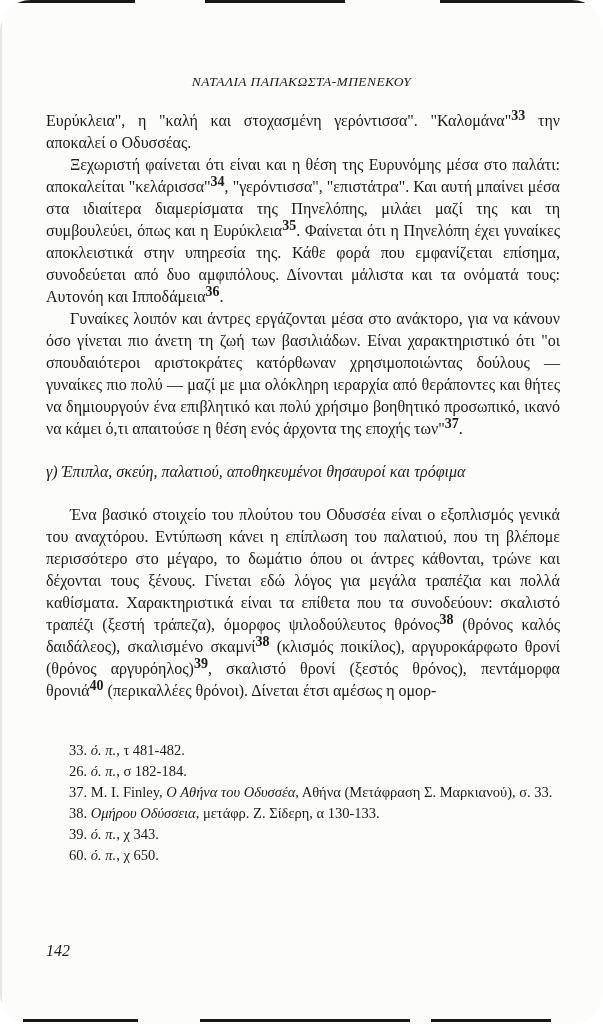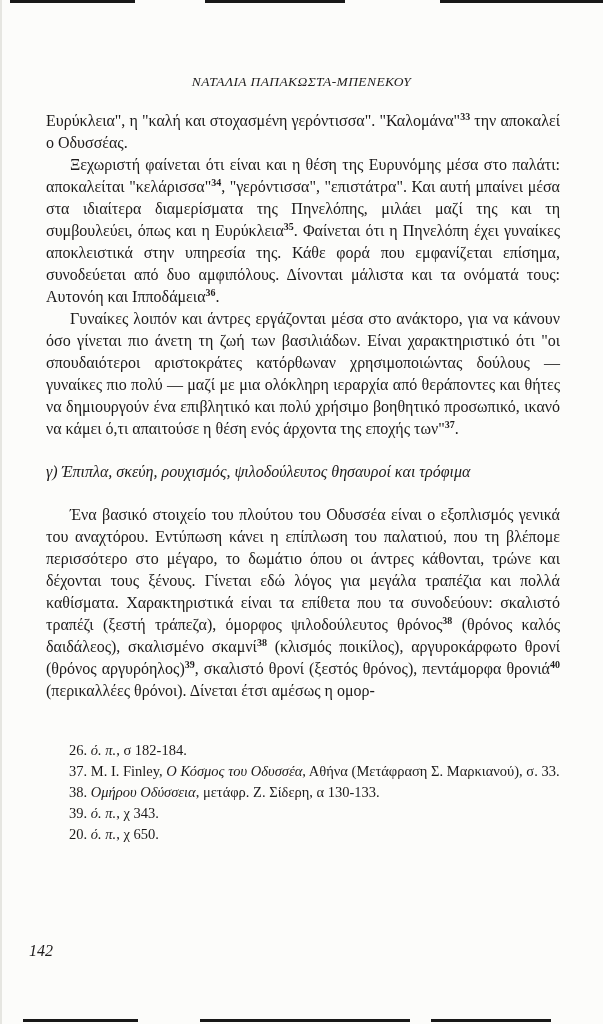--- a/index.html
+++ b/index.html
@@ -3,20 +3,21 @@
 <meta charset="utf-8">
 <style>
   html,body{margin:0;padding:0;background:#ffffff;}
   .page{
     position:relative;
     width:603px;height:1024px;
     background:#fcfcfa;
     overflow:hidden;
     font-family:"Liberation Serif","DejaVu Serif",serif;
     color:#1c1a1a;
+    border-radius:31px;
   }
   .edge{position:absolute;background:#181818;}
   .edge-left{position:absolute;left:0;top:0;width:2px;height:100%;background:#e6e6e1;}
   .running-header{
     position:absolute;top:74px;left:0;width:100%;
     text-align:center;
     font-style:italic;
     font-size:13.5px;
     letter-spacing:0.4px;
     white-space:nowrap;
@@ -28,63 +29,64 @@
   }
   .para{margin:0;}
   .para.indent{text-indent:24px;font-family:Liberation Serif, serif;}
   .section-heading{
     margin:21px 0 21px 0;
     font-style:italic;font-weight:normal;
     font-size:16px;line-height:22px;
     text-align:left;
   }
   sup{
-    font-size:10px;
+    font-size:14px;
     font-weight:700;
     line-height:0;
     vertical-align:super;
   }
   .footnotes{
     position:absolute;left:46px;top:740px;width:514px;
     font-size:14.5px;line-height:21px;
     text-align:justify;
   }
   .footnote{margin:0;text-indent:23px;}
   .it{font-style:italic;}
   .page-number{
-    position:absolute;left:29px;top:942px;
+    position:absolute;left:46px;top:942px;
     font-style:italic;
     font-size:16px;
   }
 </style>
 </head>
 <body>
 
 <div class="page">
 
   <div class="edge-left"></div>
   <div id="scan-edges-top"></div>
   <div id="scan-edges-bottom"></div>
 
   <div class="running-header">ΝΑΤΑΛΙΑ ΠΑΠΑΚΩΣΤΑ-ΜΠΕΝΕΚΟΥ</div>
 
   <main class="text-block">
       <p class="para"><span>Ευρύκλεια", η "καλή και στοχασμένη γερόντισσα". "Καλομάνα"</span><sup>33</sup><span> την αποκαλεί ο Οδυσσέας.</span></p>
       <p class="para indent"><span>Ξεχωριστή φαίνεται ότι είναι και η θέση της Ευρυνόμης μέσα στο παλάτι: αποκαλείται "κελάρισσα"</span><sup>34</sup><span>, "γερόντισσα", "επιστάτρα". Και αυτή μπαίνει μέσα στα ιδιαίτερα διαμερίσματα της Πηνελόπης, μιλάει μαζί της και τη συμβουλεύει, όπως και η Ευρύκλεια</span><sup>35</sup><span>. Φαίνεται ότι η Πηνελόπη έχει γυναίκες αποκλειστικά στην υπηρεσία της. Κάθε φορά που εμφανίζεται επίσημα, συνοδεύεται από δυο αμφιπόλους. Δίνονται μάλιστα και τα ονόματά τους: Αυτονόη και Ιπποδάμεια</span><sup>36</sup><span>.</span></p>
       <p class="para indent"><span>Γυναίκες λοιπόν και άντρες εργάζονται μέσα στο ανάκτορο, για να κάνουν όσο γίνεται πιο άνετη τη ζωή των βασιλιάδων. Είναι χαρακτηριστικό ότι "οι σπουδαιότεροι αριστοκράτες κατόρθωναν χρησιμοποιώντας δούλους — γυναίκες πιο πολύ — μαζί με μια ολόκληρη ιεραρχία από θεράποντες και θήτες να δημιουργούν ένα επιβλητικό και πολύ χρήσιμο βοηθητικό προσωπικό, ικανό να κάμει ό,τι απαιτούσε η θέση ενός άρχοντα της εποχής των"</span><sup>37</sup><span>.</span></p>
-      <h2 class="section-heading">γ) Έπιπλα, σκεύη, ρουχισμός, ψιλοδούλευτος θησαυροί και τρόφιμα</h2>
+      <h2 class="section-heading">γ) Έπιπλα, σκεύη, παλατιού, αποθηκευμένοι θησαυροί και τρόφιμα</h2>
       <p class="para indent"><span>Ένα βασικό στοιχείο του πλούτου του Οδυσσέα είναι ο εξοπλισμός γενικά του αναχτόρου. Εντύπωση κάνει η επίπλωση του παλατιού, που τη βλέπομε περισσότερο στο μέγαρο, το δωμάτιο όπου οι άντρες κάθονται, τρώνε και δέχονται τους ξένους. Γίνεται εδώ λόγος για μεγάλα τραπέζια και πολλά καθίσματα. Χαρακτηριστικά είναι τα επίθετα που τα συνοδεύουν: σκαλιστό τραπέζι (ξεστή τράπεζα), όμορφος ψιλοδούλευτος θρόνος</span><sup>38</sup><span> (θρόνος καλός δαιδάλεος), σκαλισμένο σκαμνί</span><sup>38</sup><span> (κλισμός ποικίλος), αργυροκάρφωτο θρονί (θρόνος αργυρόηλος)</span><sup>39</sup><span>, σκαλιστό θρονί (ξεστός θρόνος), πεντάμορφα θρονιά</span><sup>40</sup><span> (περικαλλέες θρόνοι). Δίνεται έτσι αμέσως η ομορ-</span></p>
     </main>
 
   <section class="footnotes">
+      <p class="footnote"><span>33. </span><span class="it">ό. π.</span><span>, τ 481-482.</span></p>
       <p class="footnote"><span>26. </span><span class="it">ό. π.</span><span>, σ 182-184.</span></p>
-      <p class="footnote"><span>37. M. I. Finley, </span><span class="it">Ο Κόσμος του Οδυσσέα</span><span>, Αθήνα (Μετάφραση Σ. Μαρκιανού), σ. 33.</span></p>
+      <p class="footnote"><span>37. M. I. Finley, </span><span class="it">Ο Αθήνα του Οδυσσέα</span><span>, Αθήνα (Μετάφραση Σ. Μαρκιανού), σ. 33.</span></p>
       <p class="footnote"><span>38. </span><span class="it">Ομήρου Οδύσσεια</span><span>, μετάφρ. Ζ. Σίδερη, α 130-133.</span></p>
       <p class="footnote"><span>39. </span><span class="it">ό. π.</span><span>, χ 343.</span></p>
-      <p class="footnote"><span>20. </span><span class="it">ό. π.</span><span>, χ 650.</span></p>
+      <p class="footnote"><span>60. </span><span class="it">ό. π.</span><span>, χ 650.</span></p>
     </section>
 
   <div class="page-number">142</div>
 
 <div class="edge" style="left: 10px; width: 125px; top: 0px; height: 3px; background: rgb(24, 24, 24);"></div>
     <div class="edge" style="left: 205px; width: 140px; top: 0px; height: 3px; background: rgb(24, 24, 24);"></div>
     <div class="edge" style="left: 440px; width: 163px; top: 0px; height: 3px; background: rgb(24, 24, 24);"></div>
     <div class="edge" style="left: 23px; width: 115px; top: 1019px; height: 3px; background: rgb(24, 24, 24);"></div>
     <div class="edge" style="left: 200px; width: 210px; top: 1019px; height: 3px; background: rgb(24, 24, 24);"></div>
     <div class="edge" style="left: 431px; width: 120px; top: 1019px; height: 3px; background: rgb(24, 24, 24);"></div>

